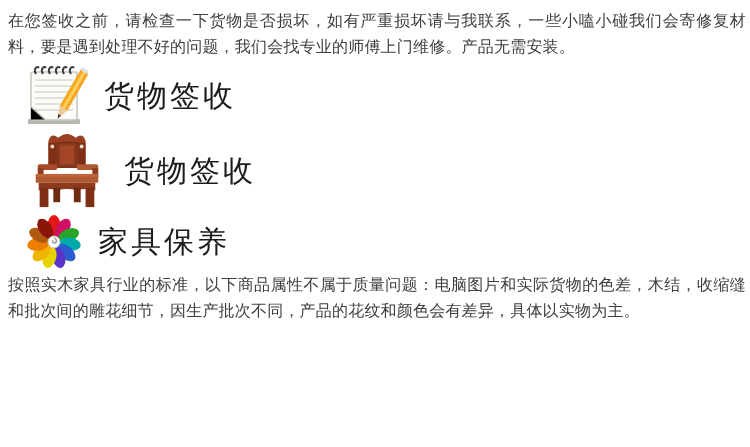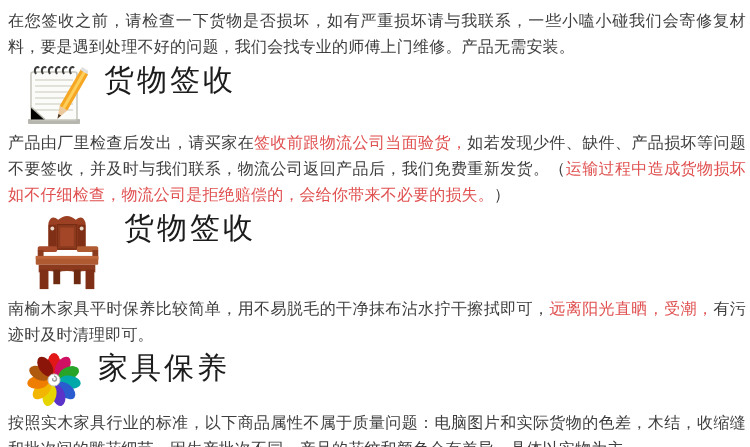--- a/index.html
+++ b/index.html
@@ -22,21 +22,21 @@
     padding: 0 4px 0 8px;
     font-size: 16px;
     line-height: 26px;
     color: #3e3e3e;
     text-align: justify;
     letter-spacing: 0.2px;
   }
   .para .red { color: #e05050; }
   .sec-header {
     display: flex;
-    align-items: flex-start;
+    align-items: center;
     gap: 16px;
     margin: 2px 0 2px 26px;
   }
   .sec-title {
     margin: 0;
     font-size: 30px;
     font-weight: 400;
     color: #1c1c1c;
     letter-spacing: 3px;
     line-height: 1.1;
@@ -84,21 +84,20 @@
             <rect x="39.5" y="4" width="9" height="43" fill="#f5a623"></rect>
             <rect x="42.5" y="4" width="3" height="43" fill="#ffcf5c"></rect>
             <rect x="39.5" y="2" width="9" height="3.5" fill="#e0e0e0"></rect>
             <polygon points="39.5,47 48.5,47 44,59" fill="#ecc99c"></polygon>
             <polygon points="42.4,54.5 45.6,54.5 44,59" fill="#4a3a2a"></polygon>
           </g>
         </svg>
       </span>
       <h2 class="sec-title">货物签收</h2>
     </div>
-    <p class="para"><span>产品由厂里检查后发出，请买家在</span><span class="red">签收前跟物流公司当面验货，</span><span>如若发现少件、缺件、产品损坏等问题不要签收，并及时与我们联系，物流公司返回产品后，我们免费重新发货。（</span><span class="red">运输过程中造成货物损坏如不仔细检查，物流公司是拒绝赔偿的，会给你带来不必要的损失。</span><span>）</span></p>
   </section>
 
   <section>
     <div class="sec-header">
       <span class="icon">
         <svg width="82" height="82" viewBox="0 0 84 84">
 
           <path d="M23 12 Q26 3 33 9 Q42 1 51 9 Q58 3 61 12 L61 40 L23 40 Z" fill="#9c4023"></path>
 
           <rect x="23" y="14" width="8" height="27" fill="#7e2f15"></rect>
@@ -121,21 +120,20 @@
           <path d="M13 55 L71 55 L71 63 Q62 60 52 63 Q42 60 32 63 Q22 60 13 63 Z" fill="#8c3a1e"></path>
 
           <rect x="14" y="60" width="9" height="20" fill="#7e2f15"></rect>
           <rect x="61" y="60" width="9" height="20" fill="#7e2f15"></rect>
           <rect x="28" y="60" width="7" height="15" fill="#6f2a12"></rect>
           <rect x="49" y="60" width="7" height="15" fill="#6f2a12"></rect>
         </svg>
       </span>
       <h2 class="sec-title">货物签收</h2>
     </div>
-    <p class="para"><span>南榆木家具平时保养比较简单，用不易脱毛的干净抹布沾水拧干擦拭即可，</span><span class="red">远离阳光直晒，受潮，</span><span>有污迹时及时清理即可。</span></p>
   </section>
 
   <section>
     <div class="sec-header">
       <span class="icon">
         <svg width="56" height="56" viewBox="0 0 56 56">
           <g>
             <ellipse cx="28" cy="13" rx="6.5" ry="11" fill="#e21717" transform="rotate(0 28 29)"></ellipse>
             <ellipse cx="28" cy="13" rx="6.5" ry="11" fill="#d01062" transform="rotate(33 28 29)"></ellipse>
             <ellipse cx="28" cy="13" rx="6.5" ry="11" fill="#28a428" transform="rotate(66 28 29)"></ellipse>

